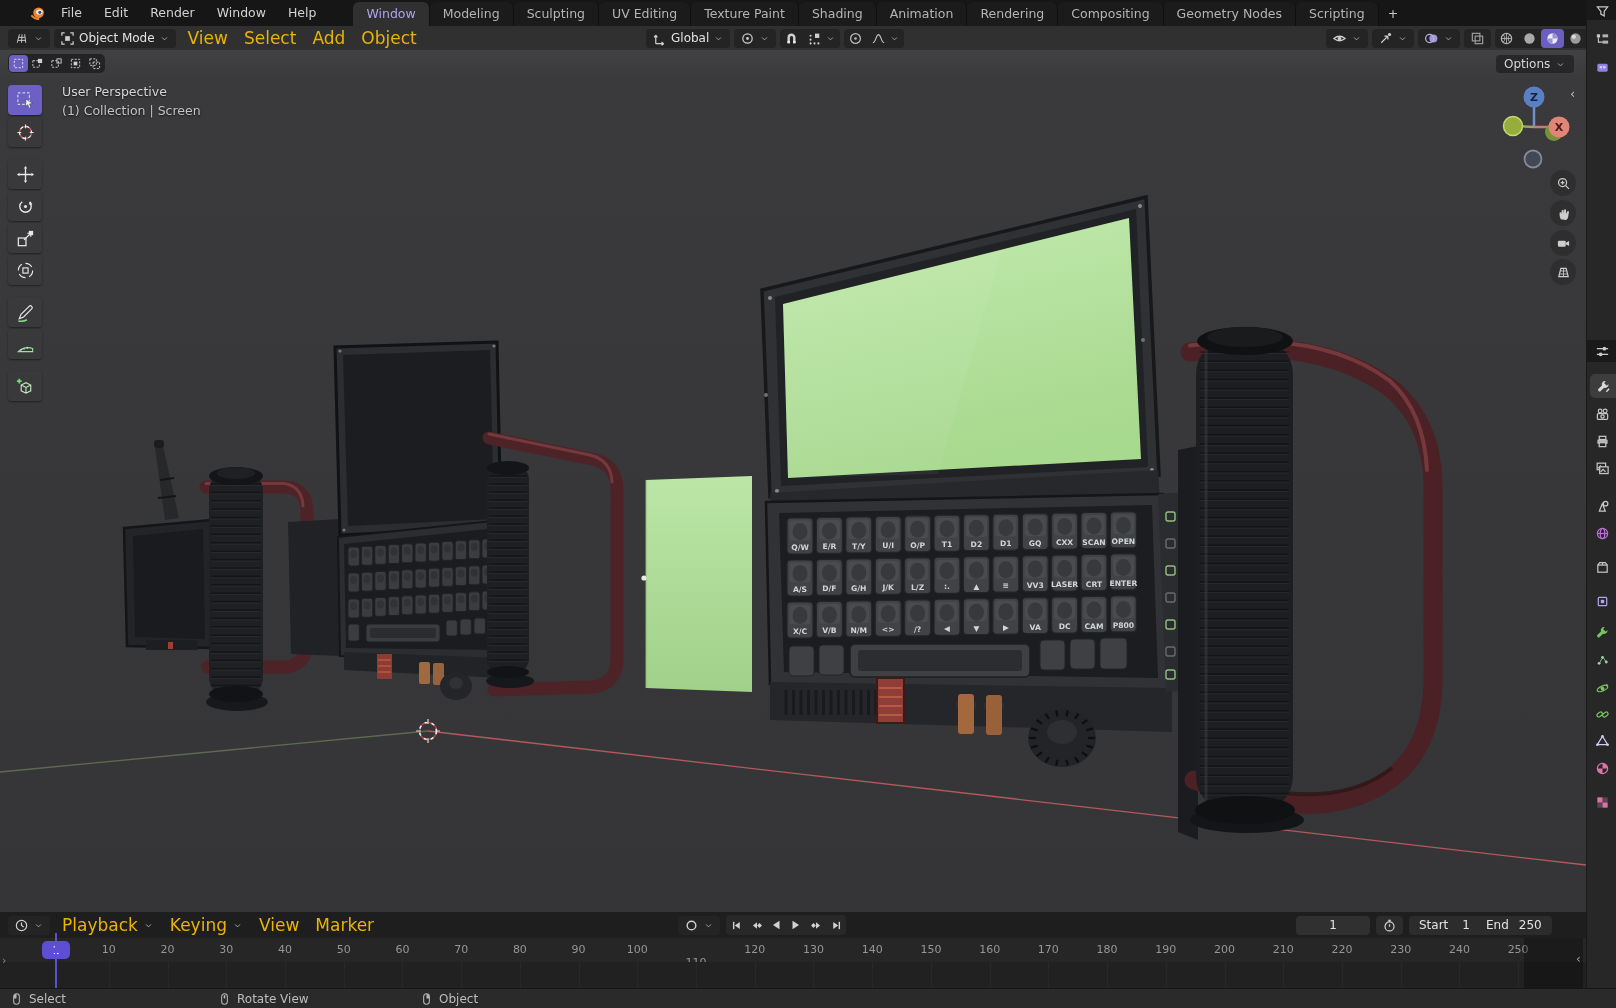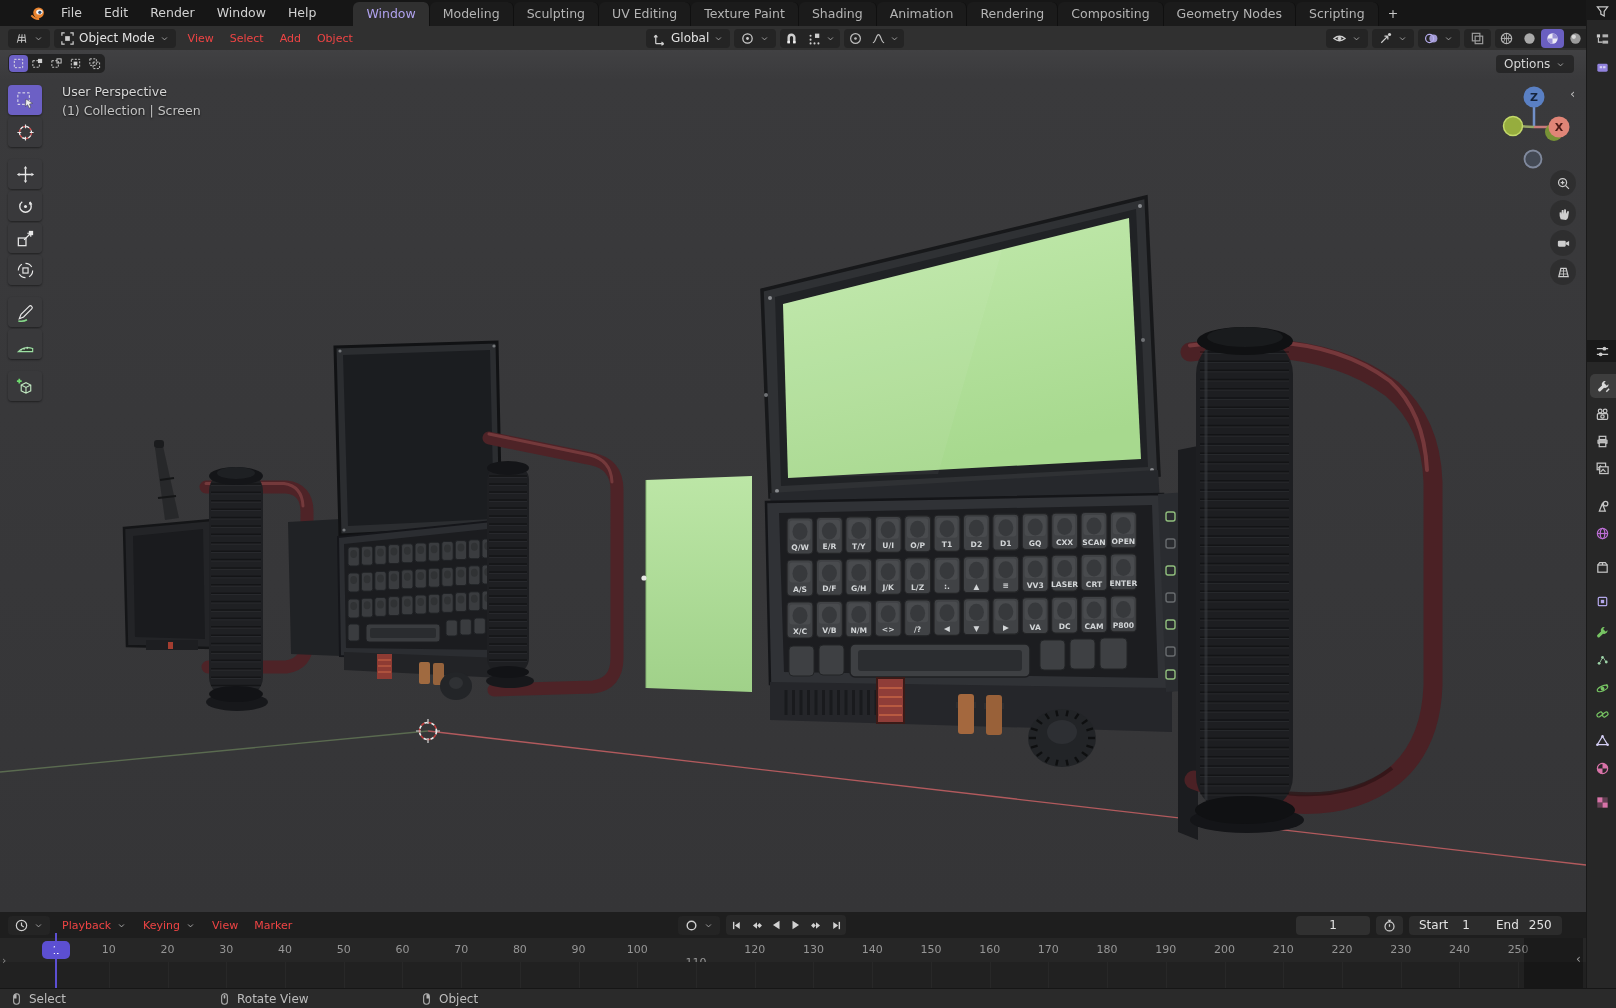--- a/index.html
+++ b/index.html
@@ -14,21 +14,21 @@
   .wtab{font-size:12.5px;color:#b4b4b4;padding:4px 13px 5px;background:#1b1b1b;
         border-right:1px solid #101010;border-radius:6px 6px 0 0;margin-top:3px;}
   .wtab.active{background:#303030;color:#b0a2ee;}
   .wtab.addtab{padding:4px 9px 5px;color:#c8c8c8;background:transparent;border:none;}
   
   #vheader{position:absolute;left:0;top:26px;width:1586px;height:24px;background:#303030;
            border-bottom:1px solid #232323;}
   .hgroup{position:absolute;top:0;height:24px;display:flex;align-items:center;gap:4px;}
   .pill{display:flex;align-items:center;gap:4px;background:#242424;border-radius:4px;
         height:19px;padding:0 6px;font-size:12px;color:#e2e2e2;}
-  .hmenu{font-size:11px;color:#ef4444;padding:0 8px;text-align:center;}
+  .hmenu{font-size:17px;color:#eab308;padding:0 8px;text-align:center;}
   .seg{display:flex;align-items:center;background:#242424;border-radius:4px;height:19px;}
   .seg>span{display:flex;align-items:center;justify-content:center;height:19px;padding:0 4px;}
   .seg>span.on{background:#6a5fc1;border-radius:4px;}
   
   #viewport{position:absolute;left:0;top:50px;width:1586px;height:862px;overflow:hidden;
             background:linear-gradient(#414143 0px,#3a3a3c 30px,#353537 100%);}
   #scene{position:absolute;left:0;top:0;}
   .ovl-title{position:absolute;left:62px;top:34px;font-size:12.5px;color:#d6d6d6;
              text-shadow:0 1px 2px rgba(0,0,0,.7);}
   .ovl-sub{position:absolute;left:62px;top:53px;font-size:12.5px;color:#c4c4c4;
@@ -1340,21 +1340,21 @@
           <span>1</span>
         </span>
         <span class="pill" style="background:#2c2c2c">
           <span id="ic-stopwatch" style="color: rgb(207, 207, 207);">
               <svg viewBox="0 0 16 16" width="15" height="15">
                 <circle cx="8" cy="9" r="4.8" stroke="currentColor" fill="none" stroke-width="1.3"></circle>
                 <path d="M8 6.6 V9.2 M6.4 2.4 h3.2 M8 2.4 V4.2" stroke="currentColor" fill="none" stroke-width="1.3"></path>
               </svg>
             </span>
         </span>
-        <span class="pill" style="background:#2c2c2c;gap:26px;padding:0 10px">
+        <span class="pill" style="background:#2c2c2c;gap:16px;padding:0 10px">
           <span style="display:flex;gap:14px">
             <span>Start</span>
             <span>1</span>
           </span>
           <span style="display:flex;gap:10px">
             <span>End</span>
             <span>250</span>
           </span>
         </span>
       </div>

